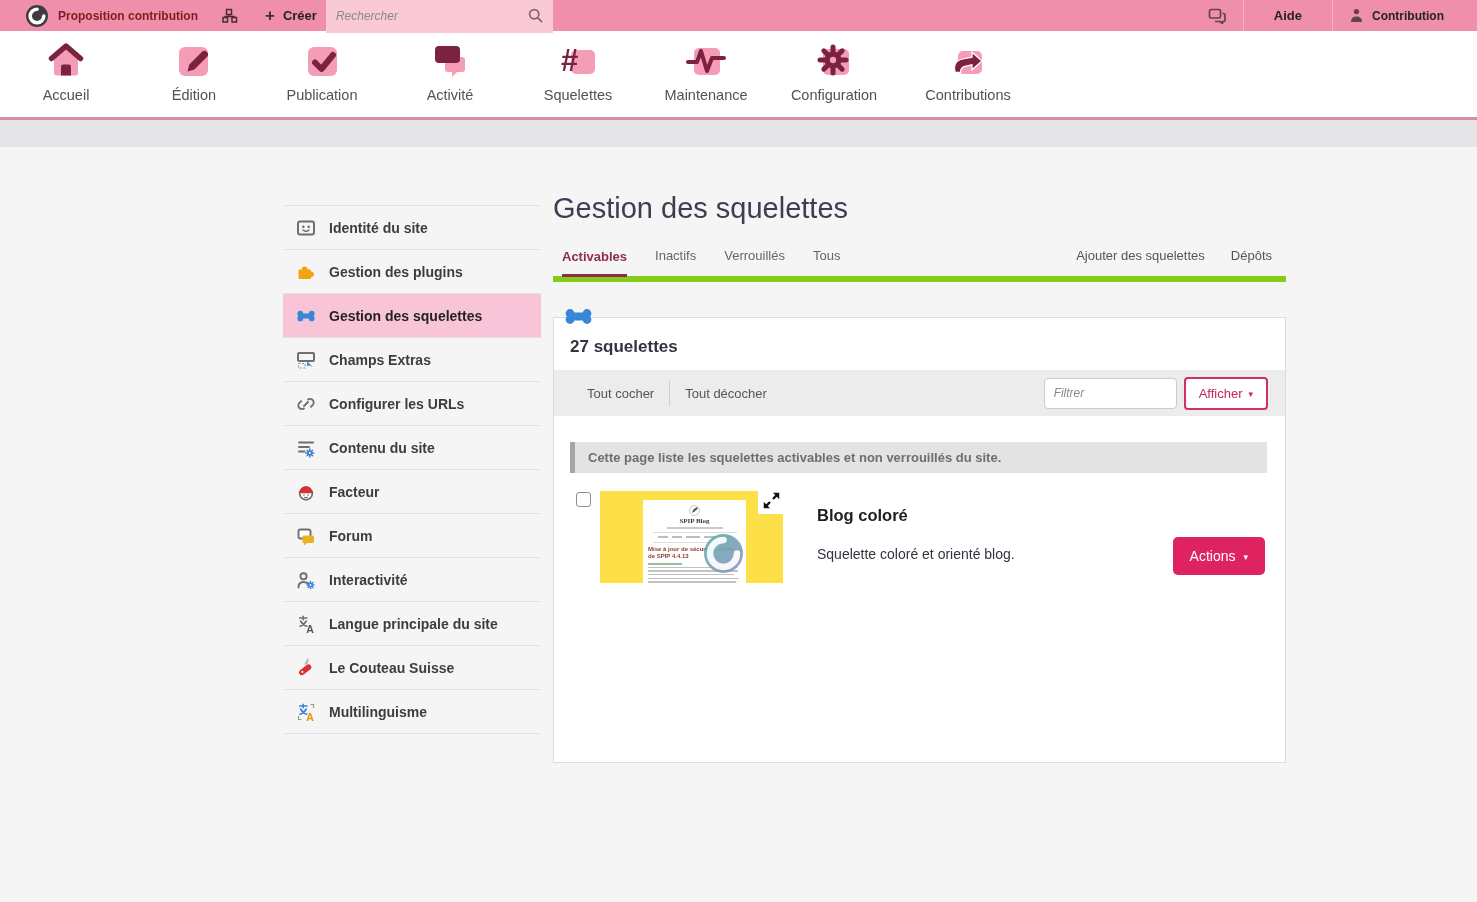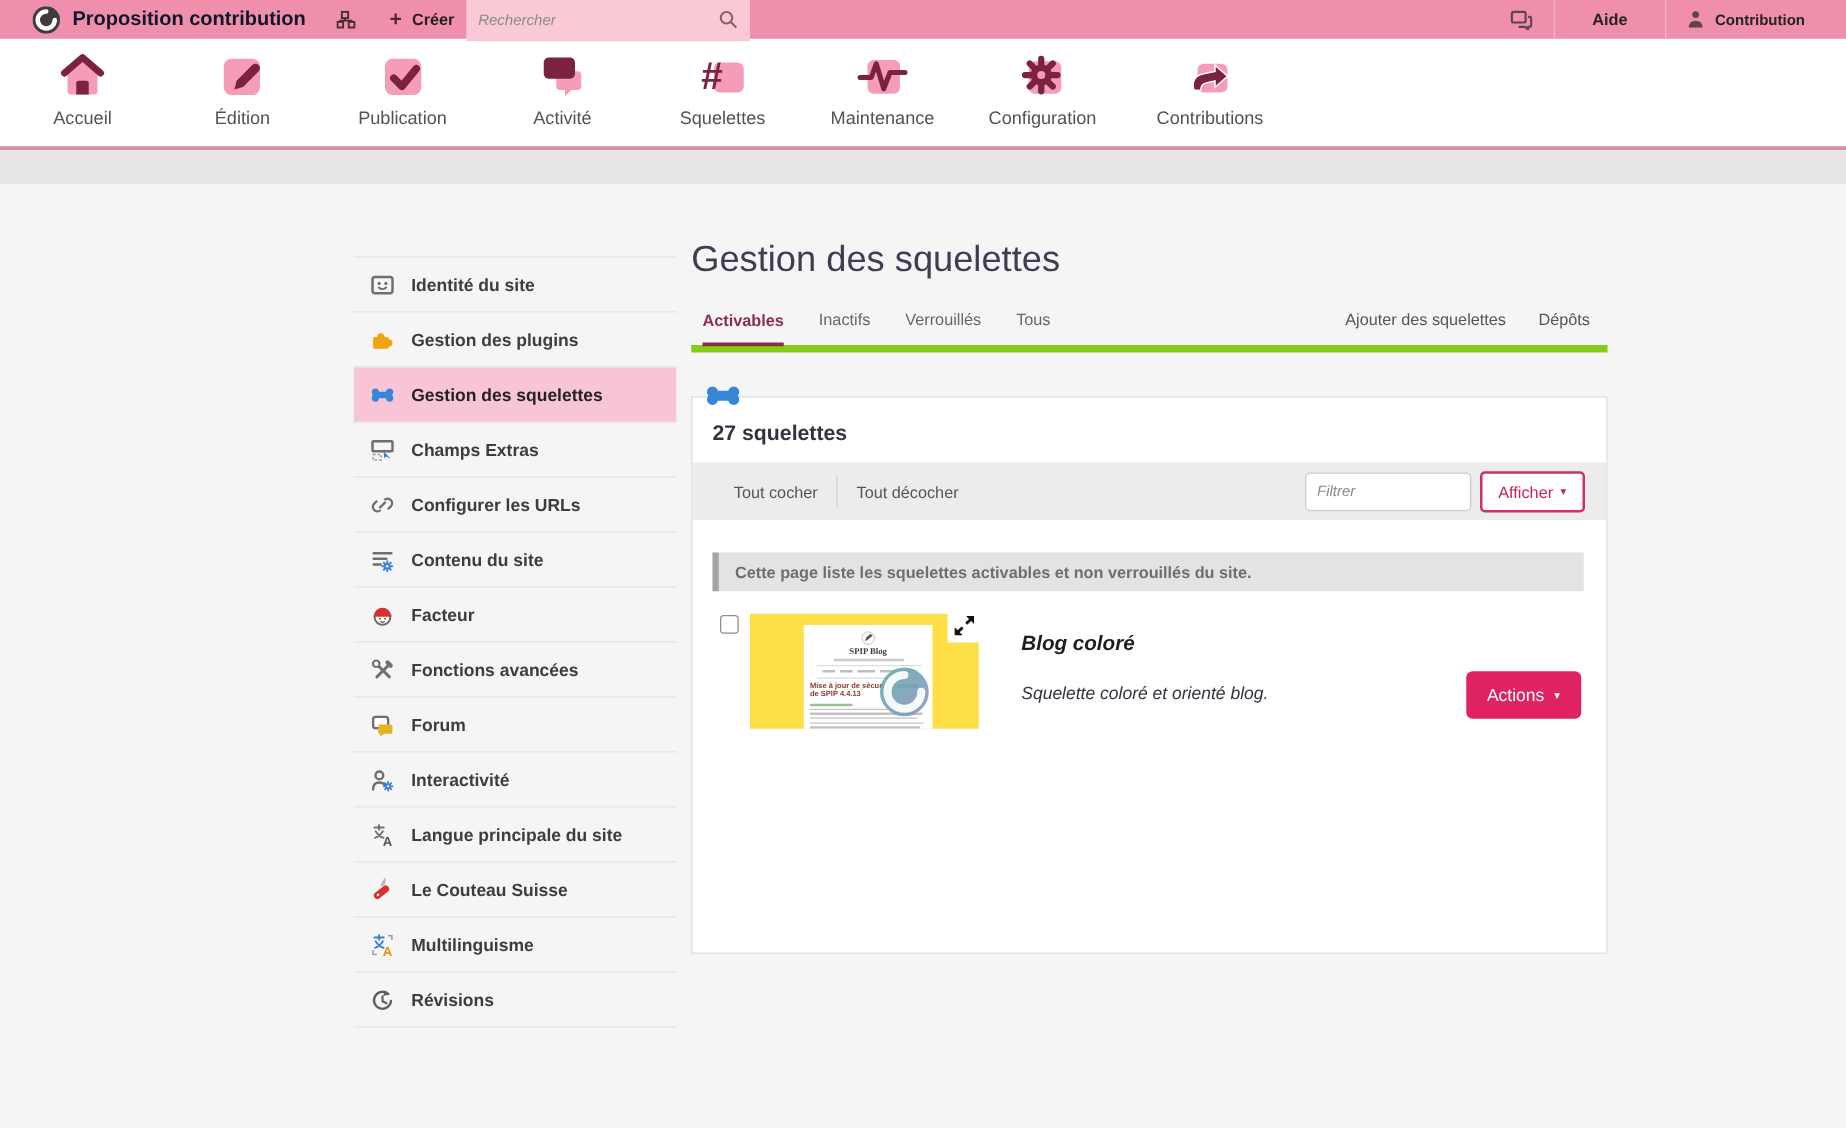--- a/index.html
+++ b/index.html
@@ -6,21 +6,21 @@
   html,body { width:1477px; height:902px; }
   body {
     position: relative;
     background: #f6f5f6;
     font-family: "Liberation Sans", "DejaVu Sans", sans-serif;
     overflow: hidden;
   }
   
   .topbar { position:absolute; top:0; left:0; right:0; height:31px; background:#f08fac; display:flex; align-items:center; z-index:20; }
   .spip-logo { width:22px; height:22px; margin-left:26px; flex:none; }
-  .tb-site { font-size:16px; font-weight:700; color:#0f172a; margin-left:10px; cursor:pointer; }
+  .tb-site { font-size:12px; font-weight:700; color:#7f1d1d; margin-left:10px; cursor:pointer; }
   .tb-sitemap { margin-left:24px; cursor:pointer; display:flex; }
   .tb-create { display:flex; align-items:center; gap:8px; margin-left:26px; cursor:pointer; }
   .tb-create .plus { font-size:17px; font-weight:700; color:#4a2b35; line-height:1; }
   .tb-create .lbl { font-size:13px; font-weight:700; color:#232323; }
   .tb-search { height:31px; width:227px; margin-left:9px; background:#f9c9d6; display:flex; align-items:center; padding:17px 10px; }
   .tb-search input { flex:1; background:transparent; border:none; outline:none; font-style:italic; font-size:12px; color:#555; font-family:inherit; }
   .tb-search input::placeholder { color:#8a8a8a; }
   .tb-right { margin-left:auto; display:flex; align-items:center; height:100%; }
   .tb-chat { margin-right:17px; cursor:pointer; display:flex; }
   .tb-sep { width:1px; height:31px; background:#f6b3c7; }
@@ -67,21 +67,21 @@
   .mp-logo { margin:5px auto 1px; display:block; }
   .mp-title { font-size:7px; font-weight:700; color:#3a3a3a; font-family:"Liberation Serif", serif; }
   .mp-line { background:#c9c9c9; height:1.5px; margin:2px auto; }
   .mp-hr { width:84px; border-top:1px solid #ddd; margin:3px auto; }
   .mp-nav { display:flex; justify-content:center; gap:4px; margin:2px 0 4px; }
   .mp-nav span { width:10px; height:2px; background:#bdbdbd; display:block; }
   .mp-article-title { font-size:6px; font-weight:700; color:#8c3b2e; text-align:left; margin:3px 5px 2px; line-height:1.3; }
   .mp-p { background:#c2c2c2; height:1.4px; margin:2.2px 5px; }
   .mp-spiral { position:absolute; right:2px; top:33px; width:41px; height:41px; }
   .expand-btn { position:absolute; top:-4px; right:-2px; width:27px; height:27px; background:#fff; display:flex; align-items:center; justify-content:center; cursor:pointer; }
-  .plugin-info { margin-left:34px;font-style:italic; }
+  .plugin-info { margin-left:34px; }
   .plugin-title { font-size:16.5px; font-weight:700; color:#1f1f1f; margin-top:15px; }
   .plugin-desc { font-size:14px; color:#33333f; margin-top:21px; }
   .plugin-links { display:flex; align-items:stretch; margin-top:12px; font-size:13px; color:#3a3a3a; border-bottom:1px solid #ededed; width:242px; }
   .plugin-link { padding:13px 0; cursor:pointer; white-space:nowrap; }
   .plugin-link.first { padding-right:17px; }
   .link-vsep { width:1px; background:#ccc; }
   .plugin-link.doc { padding-left:17px; display:flex; align-items:center; gap:6px; }
   .ext-arrow { font-size:12px; color:#232323; }
   .actions-wrap { margin-left:auto; padding-top:46px; }
   .actions-btn { background:#df2360; color:#fff; border:none; border-radius:5px; font-size:14px; padding:11px 17px; display:flex; align-items:center; gap:8px; cursor:pointer; font-family:inherit; }
@@ -283,31 +283,20 @@
       <path d="M3.7 10.5 a6.3 6.3 0 0 1 12.6 0 z" fill="#d93030"></path>
       <rect x="2.8" y="9.5" width="14.4" height="1.8" rx="0.9" fill="#d93030"></rect>
       <circle cx="8" cy="13" r="0.8" fill="#6f6f6f"></circle>
         <circle cx="12" cy="13" r="0.8" fill="#6f6f6f"></circle>
       <path d="M8.6 15.3 q1.4 1 2.8 0" stroke="#6f6f6f" stroke-width="1.1" fill="none" stroke-linecap="round"></path>
     </svg>
     <span>Facteur</span>
   </div>
   <div class="side-item">
     <svg viewBox="0 0 20 20">
-      <g stroke="#6f6f6f" stroke-width="2.3" stroke-linecap="round">
-        <line x1="5.5" y1="5.5" x2="15.5" y2="15.5"></line>
-        <line x1="15.5" y1="5.5" x2="5.5" y2="15.5"></line>
-      </g>
-      <circle cx="5" cy="5" r="2.6" fill="#fff" stroke="#6f6f6f" stroke-width="1.7"></circle>
-      <path d="M14 4 l2.5 2.5" stroke="#6f6f6f" stroke-width="3.4" stroke-linecap="round"></path>
-    </svg>
-    <span>Fonctions avancées</span>
-  </div>
-  <div class="side-item">
-    <svg viewBox="0 0 20 20">
       <rect x="2.5" y="3.5" width="12" height="9" rx="2" stroke="#6f6f6f" stroke-width="1.9" fill="#fff"></rect>
       <path d="M8.5 9.5 h8 a1.5 1.5 0 0 1 1.5 1.5 v4.5 a1.5 1.5 0 0 1 -1.5 1.5 h-5.5 l-3 2.4 v-2.4 h0 a1.5 1.5 0 0 1 -1.5-1.5 v-4.5 a1.5 1.5 0 0 1 2-1.5 z" fill="#e8b320"></path>
     </svg>
     <span>Forum</span>
   </div>
   <div class="side-item">
     <svg viewBox="0 0 20 20">
       <circle cx="7.5" cy="6.3" r="3.1" stroke="#6f6f6f" stroke-width="1.9" fill="none"></circle>
       <path d="M2.5 17.5 q0-5.5 5-5.5 q3 0 4.2 1.8" stroke="#6f6f6f" stroke-width="1.9" fill="none" stroke-linecap="round"></path>
       <g stroke="#3b7fd4" stroke-width="1.4" stroke-linecap="round">
@@ -347,28 +336,20 @@
       <g stroke="#3b7fd4" stroke-width="1.5" fill="none" stroke-linecap="round">
         <line x1="3.5" y1="4" x2="11" y2="4"></line>
           <line x1="7.2" y1="2.2" x2="7.2" y2="5.8"></line>
         <path d="M4.5 7 q2.6 4.2 6.3 5.3 M10.3 7 q-2.6 4.2-6.3 5.3"></path>
       </g>
       <path d="M2.5 14 v3.5 h3" stroke="#9a9a9a" stroke-width="1.2" fill="none"></path>
       <path d="M17.5 6 v-3.5 h-3" stroke="#9a9a9a" stroke-width="1.2" fill="none"></path>
       <text x="10.2" y="18.5" font-size="10.5" font-weight="bold" fill="#e8920e" font-family="Liberation Sans, sans-serif">A</text>
     </svg>
     <span>Multilinguisme</span>
-  </div>
-  <div class="side-item">
-    <svg viewBox="0 0 20 20">
-      <path d="M16.8 10.8 a6.8 6.8 0 1 1 -2.2-5.6" stroke="#5f5f5f" stroke-width="1.9" fill="none" stroke-linecap="round"></path>
-      <path d="M11.8 2.2 l3.6 3.4 -4.8 1.2 z" fill="#5f5f5f"></path>
-      <path d="M10 7 v4 l3.2 1.6" stroke="#5f5f5f" stroke-width="1.7" fill="none" stroke-linecap="round" stroke-linejoin="round"></path>
-    </svg>
-    <span>Révisions</span>
   </div>
 </div>
 
 <div class="main">
   <h1 class="page-title">Gestion des squelettes</h1>
 
   <div class="tabs-row">
     <span class="tab active">Activables</span>
     <span class="tab">Inactifs</span>
     <span class="tab">Verrouillés</span>

